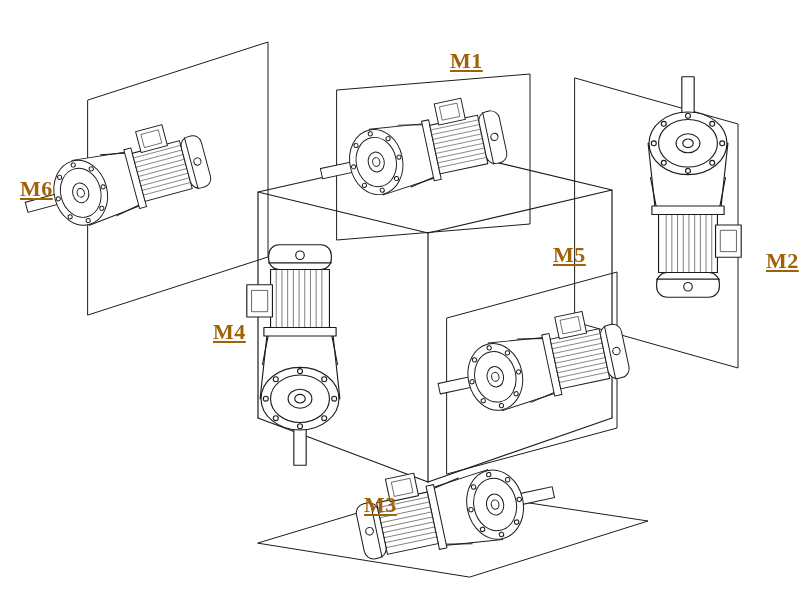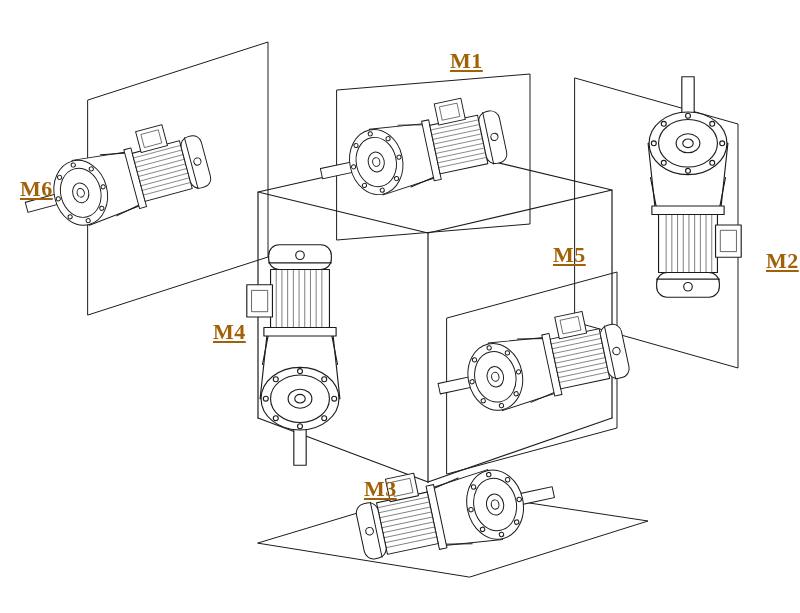--- a/index.html
+++ b/index.html
@@ -24,21 +24,21 @@
     position: absolute;
     font-weight: bold;
     font-size: 22px;
     color: #a16207;
     letter-spacing: 0.5px;
     user-select: none;
     text-decoration: underline;
   }
   .label-m1 { left: 450px; top: 48px; }
   .label-m2 { left: 766px; top: 248px; }
-  .label-m3 { left: 364px; top: 476px; }
+  .label-m3 { left: 364px; top: 492px; }
   .label-m4 { left: 213px; top: 319px; }
   .label-m5 { left: 553px; top: 242px; }
   .label-m6 { left: 20px;   top: 176px; }
 </style>
 </head>
 <body>
 
 <div class="stage">
 
   <svg width="800" height="613" viewBox="0 0 800 613" fill="none" stroke="#1c1c1c" stroke-width="1.2" stroke-linecap="round" stroke-linejoin="round">

